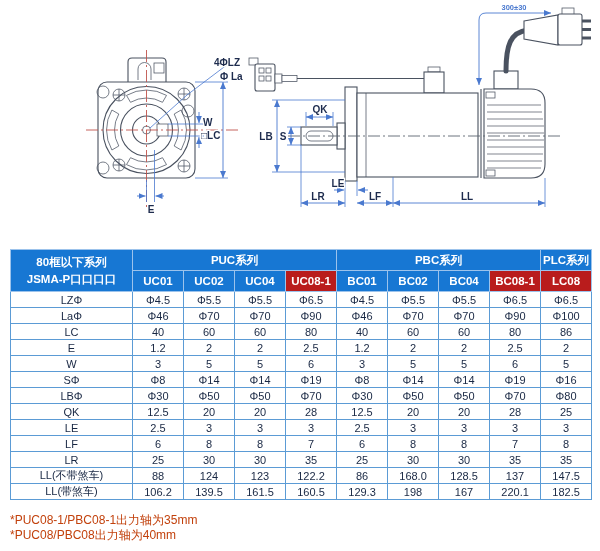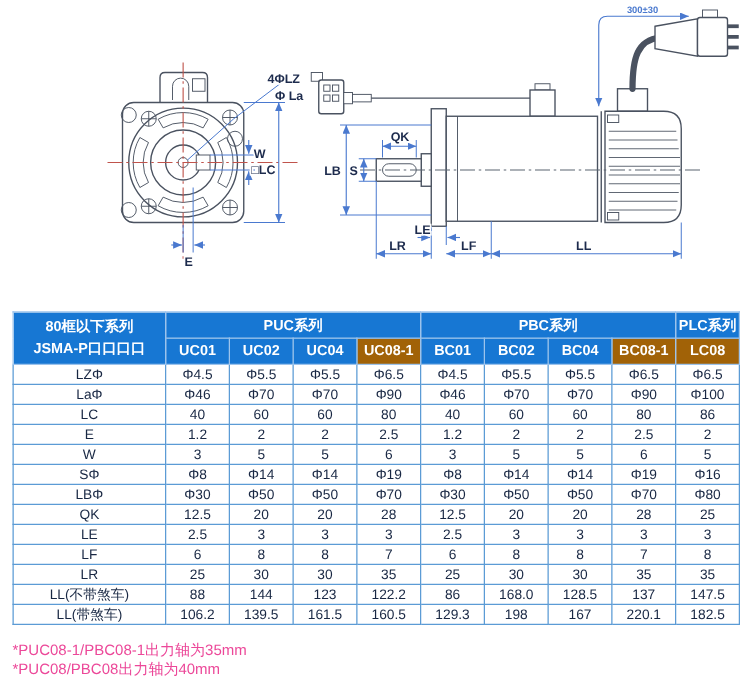--- a/index.html
+++ b/index.html
@@ -23,25 +23,25 @@
   .dlab{font:bold 10px "Liberation Sans",sans-serif;fill:#1d2b4d;
         paint-order:stroke;stroke:#fff;stroke-width:2.5px;}
   .dsm{font:bold 7.5px "Liberation Sans",sans-serif;fill:#4a79cf;
        paint-order:stroke;stroke:#fff;stroke-width:2px;}
 
   
   table.spec{border-collapse:collapse;table-layout:fixed;width:582px;margin:9px 0 0 10px;
              border:1px solid #5b9bd5;}
   table.spec th{background:#1777d3;color:#fff;font-size:11.5px;font-weight:bold;
                 border:1px solid #9cc3ec;height:20px;padding:0;text-align:center;}
-  table.spec th.hl{background:#a16207;}
+  table.spec th.hl{background:#b91c1c;}
   table.spec th.corner div{line-height:1.45;}
   table.spec td{border:1px solid #5b9bd5;background:#fff;color:#182743;font-size:11px;
                 text-align:center;height:15px;padding:0;}
-  .footnotes{margin:13px 0 0 10px;font-size:12px;line-height:15px;color:#ec4899;}
+  .footnotes{margin:13px 0 0 10px;font-size:12px;line-height:15px;color:#c2410c;}
 </style>
 </head>
 <body>
 
 <div class="page">
 
   <svg class="diagram" width="600" height="240" viewBox="0 0 600 240">
     <defs>
       <marker id="arr" markerWidth="8" markerHeight="7" refX="7" refY="3" orient="auto-start-reverse" markerUnits="userSpaceOnUse">
         <path d="M0,0 L7,3 L0,6 Z" fill="#4a79cf"></path>
@@ -360,21 +360,21 @@
           <td>35</td>
           <td>25</td>
           <td>30</td>
           <td>30</td>
           <td>35</td>
           <td>35</td>
         </tr>
         <tr>
           <td>LL(不带煞车)</td>
           <td>88</td>
-          <td>144</td>
+          <td>124</td>
           <td>123</td>
           <td>122.2</td>
           <td>86</td>
           <td>168.0</td>
           <td>128.5</td>
           <td>137</td>
           <td>147.5</td>
         </tr>
         <tr>
           <td>LL(带煞车)</td>

